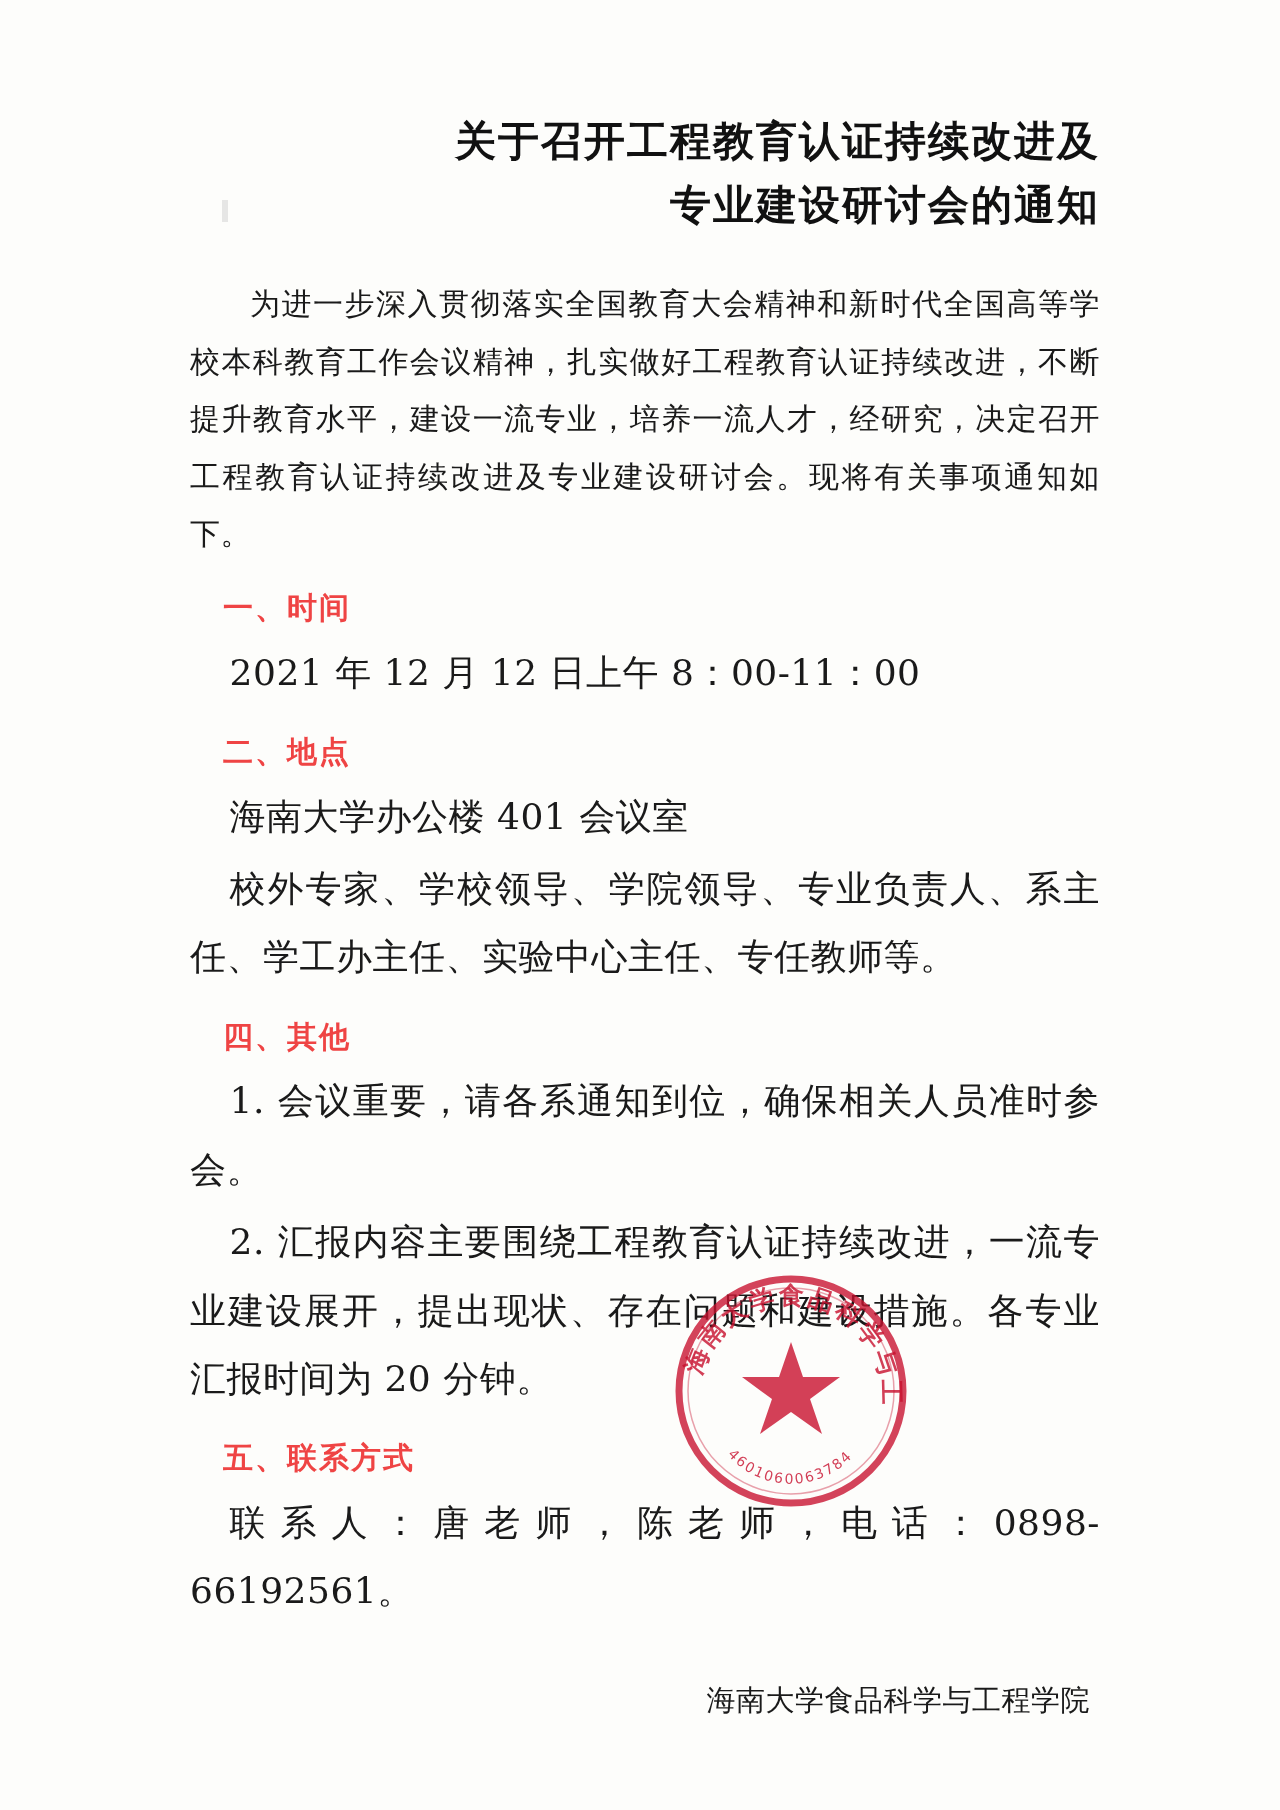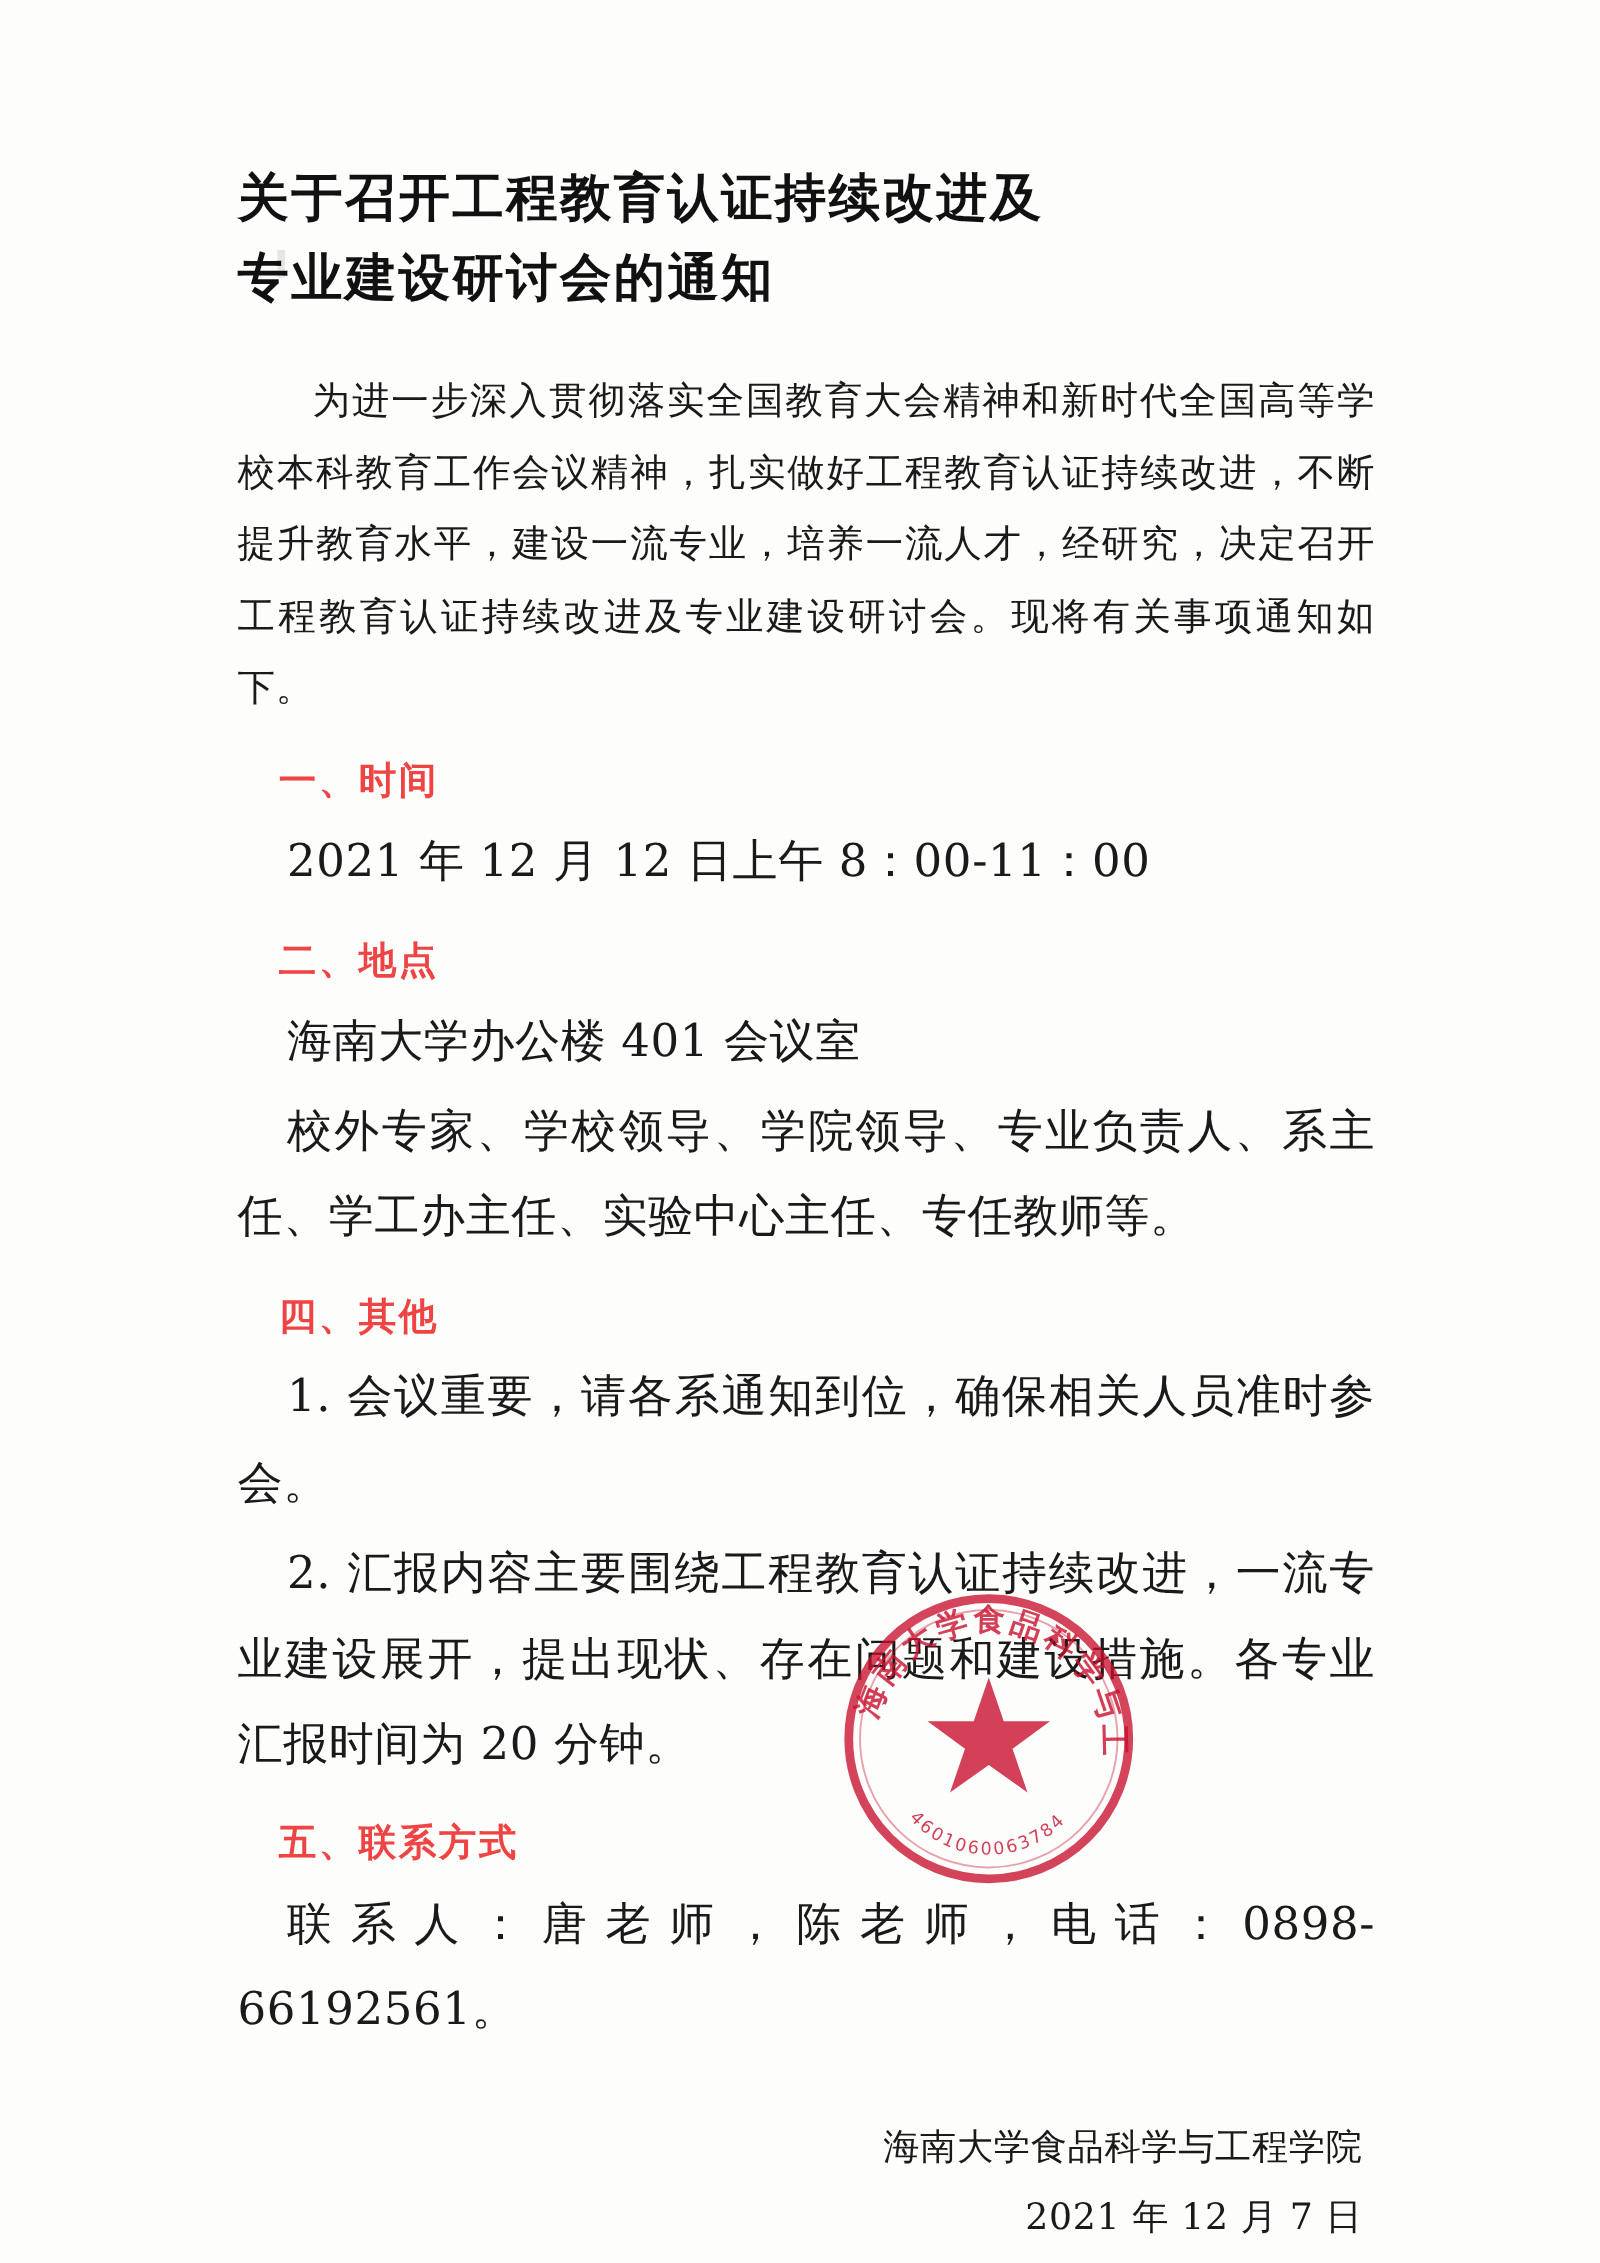--- a/index.html
+++ b/index.html
@@ -22,28 +22,28 @@
     height: 1810px;
     background: #fdfdfb;
   }
   .content {
     position: absolute;
     left: 190px;
     top: 110px;
     width: 910px;
   }
   .doc-title {
-    text-align: left;
+    text-align: right;
     font-family: "DejaVu Serif", "Liberation Serif", serif;
     font-weight: bold;
     font-size: 41px;
     line-height: 1.55;
     letter-spacing: 2px;
     color: #111;
-    margin: 17px 0 12px 0;
+    margin: 0 0 12px 0;
   }
   .doc-title .line2 { display: block; }
 
   .body-block {
     margin-top: 38px;
     font-size: 30px;
     line-height: 1.92;
     letter-spacing: 0.5px;
     text-align: justify;
     color: #1a1a1a;
@@ -124,21 +124,20 @@
 
       <div class="section-head">四、其他</div>
       <p class="section-text">1. 会议重要，请各系通知到位，确保相关人员准时参会。</p>
       <p class="section-text">2. 汇报内容主要围绕工程教育认证持续改进，一流专业建设展开，提出现状、存在问题和建设措施。各专业汇报时间为 20 分钟。</p>
 
       <div class="section-head">五、联系方式</div>
       <p class="section-text">联系人：唐老师，陈老师，电话：0898-66192561。</p>
 
       <div class="sign-block">
         <span class="sign-line">海南大学食品科学与工程学院</span>
-        <span class="sign-line">2021 年 12 月 7 日</span>
       </div>
 
     </div>
   </div>
 
   <div class="seal">
     <svg width="238" height="238" viewBox="0 0 238 238" xmlns="http://www.w3.org/2000/svg">
       <g opacity="0.78" fill="none" stroke="#c8102e">
         <circle cx="119" cy="119" r="112" stroke-width="7"></circle>
         <circle cx="119" cy="119" r="103" stroke-width="1.5" opacity="0.5"></circle>

